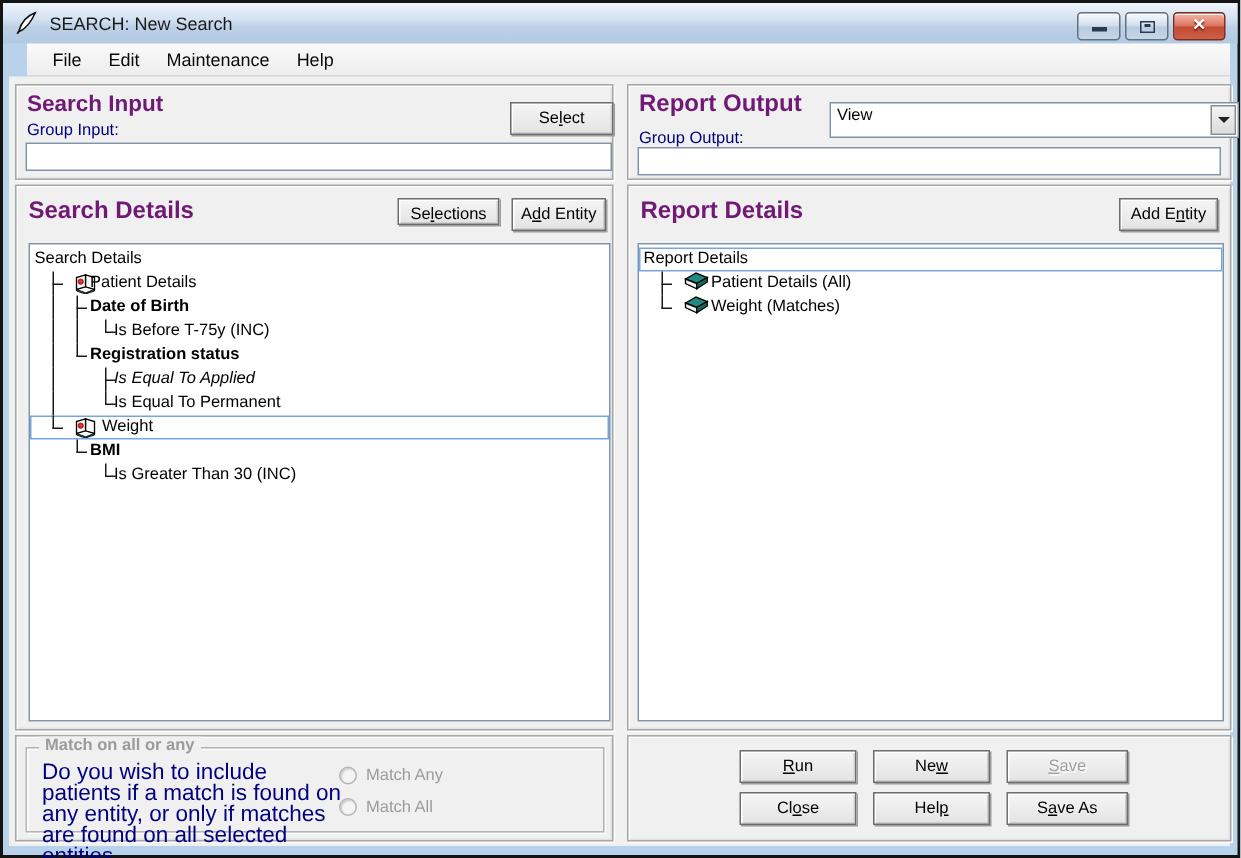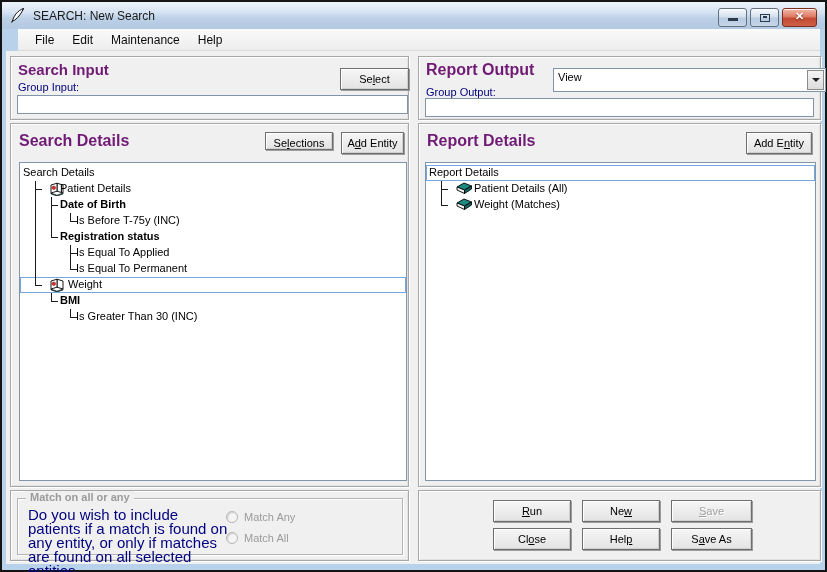--- a/index.html
+++ b/index.html
@@ -162,21 +162,21 @@
           <div class="trow">
             <div class="tv" style="left: 15px; top: 0px; height: 16px;"></div>
             <div class="tv" style="left: 31px; top: 0px; height: 9px;"></div>
             <div class="th" style="left: 31px; width: 7px;"></div>
             <span class="tlabel bold" style="left: 40px;">Registration status</span>
           </div>
           <div class="trow">
             <div class="tv" style="left: 15px; top: 0px; height: 16px;"></div>
             <div class="tv" style="left: 50px; top: 0px; height: 16px;"></div>
             <div class="th" style="left: 50px; width: 7px;"></div>
-            <span class="tlabel" style="left: 56px;">Is Equal To Applied</span>
+            <span class="tlabel" style="left: 56px; font-style: italic;">Is Equal To Applied</span>
           </div>
           <div class="trow">
             <div class="tv" style="left: 15px; top: 0px; height: 16px;"></div>
             <div class="tv" style="left: 50px; top: 0px; height: 9px;"></div>
             <div class="th" style="left: 50px; width: 7px;"></div>
             <span class="tlabel" style="left: 56px;">Is Equal To Permanent</span>
           </div>
           <div class="trow selected">
             <div class="tv" style="left: 15px; top: 0px; height: 9px;"></div>
             <div class="th" style="left: 15px; width: 7px;"></div>

